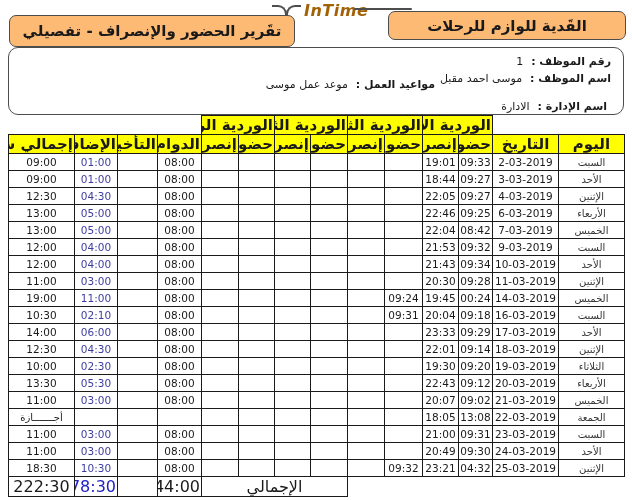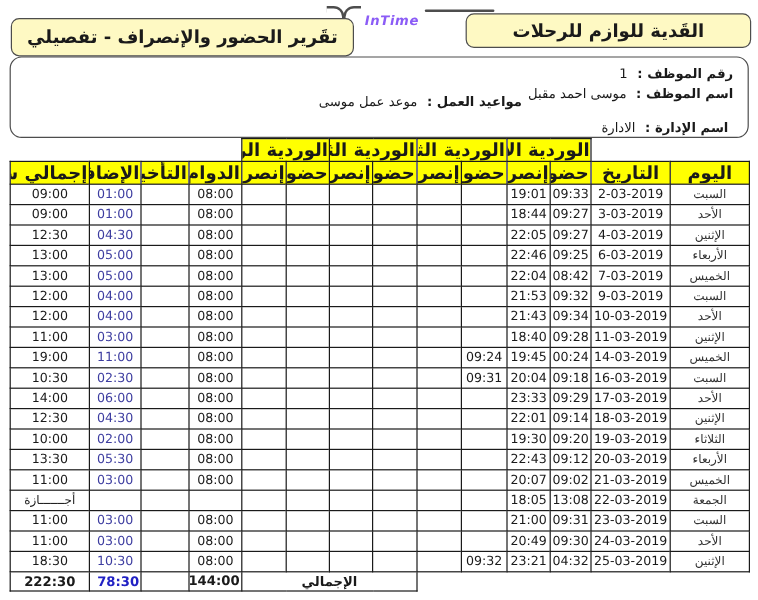--- a/index.html
+++ b/index.html
@@ -1,29 +1,29 @@
 <!DOCTYPE html>
 <html lang="ar"><head>
 <meta charset="utf-8">
 <style>
   html,body{margin:0;padding:0;background:#fff;}
   .page{position:relative;width:632px;height:500px;background:#fff;overflow:hidden;
         font-family:"DejaVu Sans",sans-serif;color:#1a1a1a;}
 
   
-  .logo{position:absolute;top:11px;left:304px;font-style:italic;font-weight:bold;
-        font-size:11px;color:#8b5cf6;letter-spacing:.5px;}
+  .logo{position:absolute;top:1px;left:304px;font-style:italic;font-weight:bold;
+        font-size:16px;color:#a16207;letter-spacing:.5px;}
   .logo-line{position:absolute;top:8px;left:354px;width:58px;height:2px;background:#4d4d4d;border-radius:1px;}
   .logo-bracket-l{position:absolute;top:5px;left:286px;width:13px;height:26px;
         border-top:2px solid #4d4d4d;border-left:2px solid #4d4d4d;border-top-left-radius:9px;}
   .logo-bracket-r{position:absolute;top:5px;left:272px;width:13px;height:26px;
         border-top:2px solid #4d4d4d;border-right:2px solid #4d4d4d;border-top-right-radius:9px;}
 
   
-  .box{position:absolute;border:1.3px solid #4d4d4d;border-radius:7px;background:#fef9c3;
+  .box{position:absolute;border:1.3px solid #4d4d4d;border-radius:7px;background:#fdba74;
        display:flex;align-items:center;justify-content:center;font-weight:bold;font-size:15px;}
   .box.company{left:388px;top:11px;width:236px;height:27px;}
   .box.title{left:9px;top:15px;width:284px;height:30px;}
 
   
   .info{position:absolute;left:8px;top:47px;width:614px;height:66px;
         border:1.3px solid #4d4d4d;border-radius:10px;font-size:11px;direction:rtl;}
   .info .line{position:absolute;white-space:nowrap;}
   .info b{font-weight:bold;}
   .ltr{direction:ltr;unicode-bidi:isolate;display:inline-block;}
@@ -33,21 +33,21 @@
   
   table.report{position:absolute;left:8px;top:115px;width:616px;border-collapse:collapse;
         table-layout:fixed;direction:rtl;font-size:10.5px;}
   table.report th,table.report td{border:1px solid #1a1a1a;padding:0 1px;text-align:center;
         overflow:hidden;white-space:nowrap;height:16px;}
   table.report thead th{background:#ffff00;font-weight:bold;font-size:15px;height:17px;}
   table.report thead th.spacer, table.report td.spacer{border:none;background:transparent;}
   td.col-date{direction:ltr;}
   td.col-idafi{color:#3d3da0;}
   td.col-day{color:#333;font-size:10px;}
-  tr.totals td{font-weight:bold;border-width:1.6px;height:15px;font-size:11px;margin-top:40px;}
+  tr.totals td{font-weight:normal;border-width:1.6px;height:15px;font-size:16px;margin-top:40px;}
   tr.totals td.tot-idafi{color:#2121c4;text-align:right;}
   td.leave{text-align:center;font-size:10px;color:#222;}
 </style>
 </head>
 <body>
 
 <div class="page">
 
   <span class="logo-bracket-r"></span>
   <span class="logo-bracket-l"></span>
@@ -225,21 +225,21 @@
           <td class="col-s4-out"></td>
           <td class="col-dawam">08:00</td>
           <td class="col-takheer"></td>
           <td class="col-idafi">04:00</td>
           <td class="col-total">12:00</td>
         </tr>
         <tr>
           <td class="col-day">الإثنين</td>
           <td class="col-date">11-03-2019</td>
           <td class="col-s1-in">09:28</td>
-          <td class="col-s1-out">18:40</td>
+          <td class="col-s1-out">20:30</td>
           <td class="col-s2-in"></td>
           <td class="col-s2-out"></td>
           <td class="col-s3-in"></td>
           <td class="col-s3-out"></td>
           <td class="col-s4-in"></td>
           <td class="col-s4-out"></td>
           <td class="col-dawam">08:00</td>
           <td class="col-takheer"></td>
           <td class="col-idafi">03:00</td>
           <td class="col-total">11:00</td>
@@ -266,21 +266,21 @@
           <td class="col-s1-in">09:18</td>
           <td class="col-s1-out">20:04</td>
           <td class="col-s2-in">09:31</td>
           <td class="col-s2-out"></td>
           <td class="col-s3-in"></td>
           <td class="col-s3-out"></td>
           <td class="col-s4-in"></td>
           <td class="col-s4-out"></td>
           <td class="col-dawam">08:00</td>
           <td class="col-takheer"></td>
-          <td class="col-idafi">02:30</td>
+          <td class="col-idafi">02:10</td>
           <td class="col-total">10:30</td>
         </tr>
         <tr>
           <td class="col-day">الأحد</td>
           <td class="col-date">17-03-2019</td>
           <td class="col-s1-in">09:29</td>
           <td class="col-s1-out">23:33</td>
           <td class="col-s2-in"></td>
           <td class="col-s2-out"></td>
           <td class="col-s3-in"></td>
@@ -314,21 +314,21 @@
           <td class="col-s1-in">09:20</td>
           <td class="col-s1-out">19:30</td>
           <td class="col-s2-in"></td>
           <td class="col-s2-out"></td>
           <td class="col-s3-in"></td>
           <td class="col-s3-out"></td>
           <td class="col-s4-in"></td>
           <td class="col-s4-out"></td>
           <td class="col-dawam">08:00</td>
           <td class="col-takheer"></td>
-          <td class="col-idafi">02:00</td>
+          <td class="col-idafi">02:30</td>
           <td class="col-total">10:00</td>
         </tr>
         <tr>
           <td class="col-day">الأربعاء</td>
           <td class="col-date">20-03-2019</td>
           <td class="col-s1-in">09:12</td>
           <td class="col-s1-out">22:43</td>
           <td class="col-s2-in"></td>
           <td class="col-s2-out"></td>
           <td class="col-s3-in"></td>

